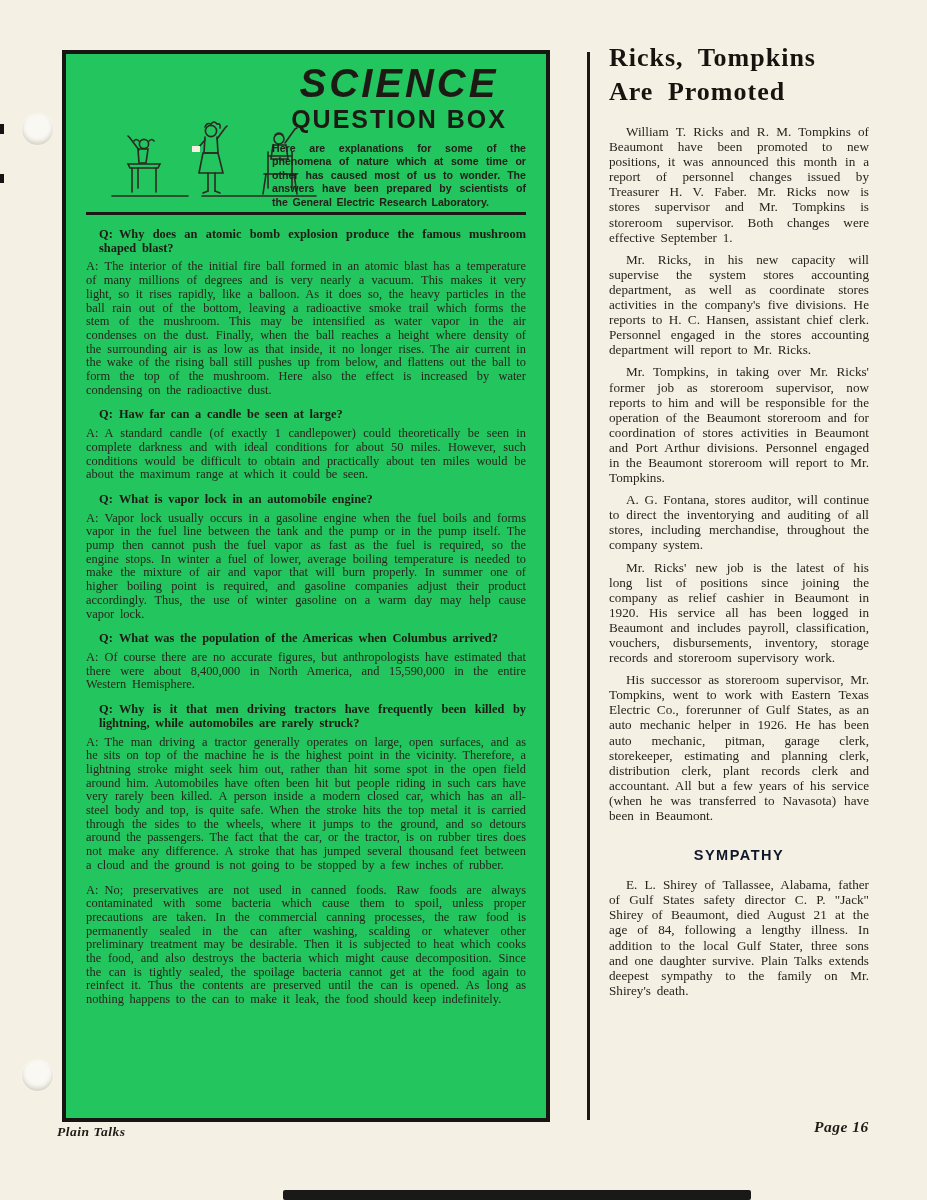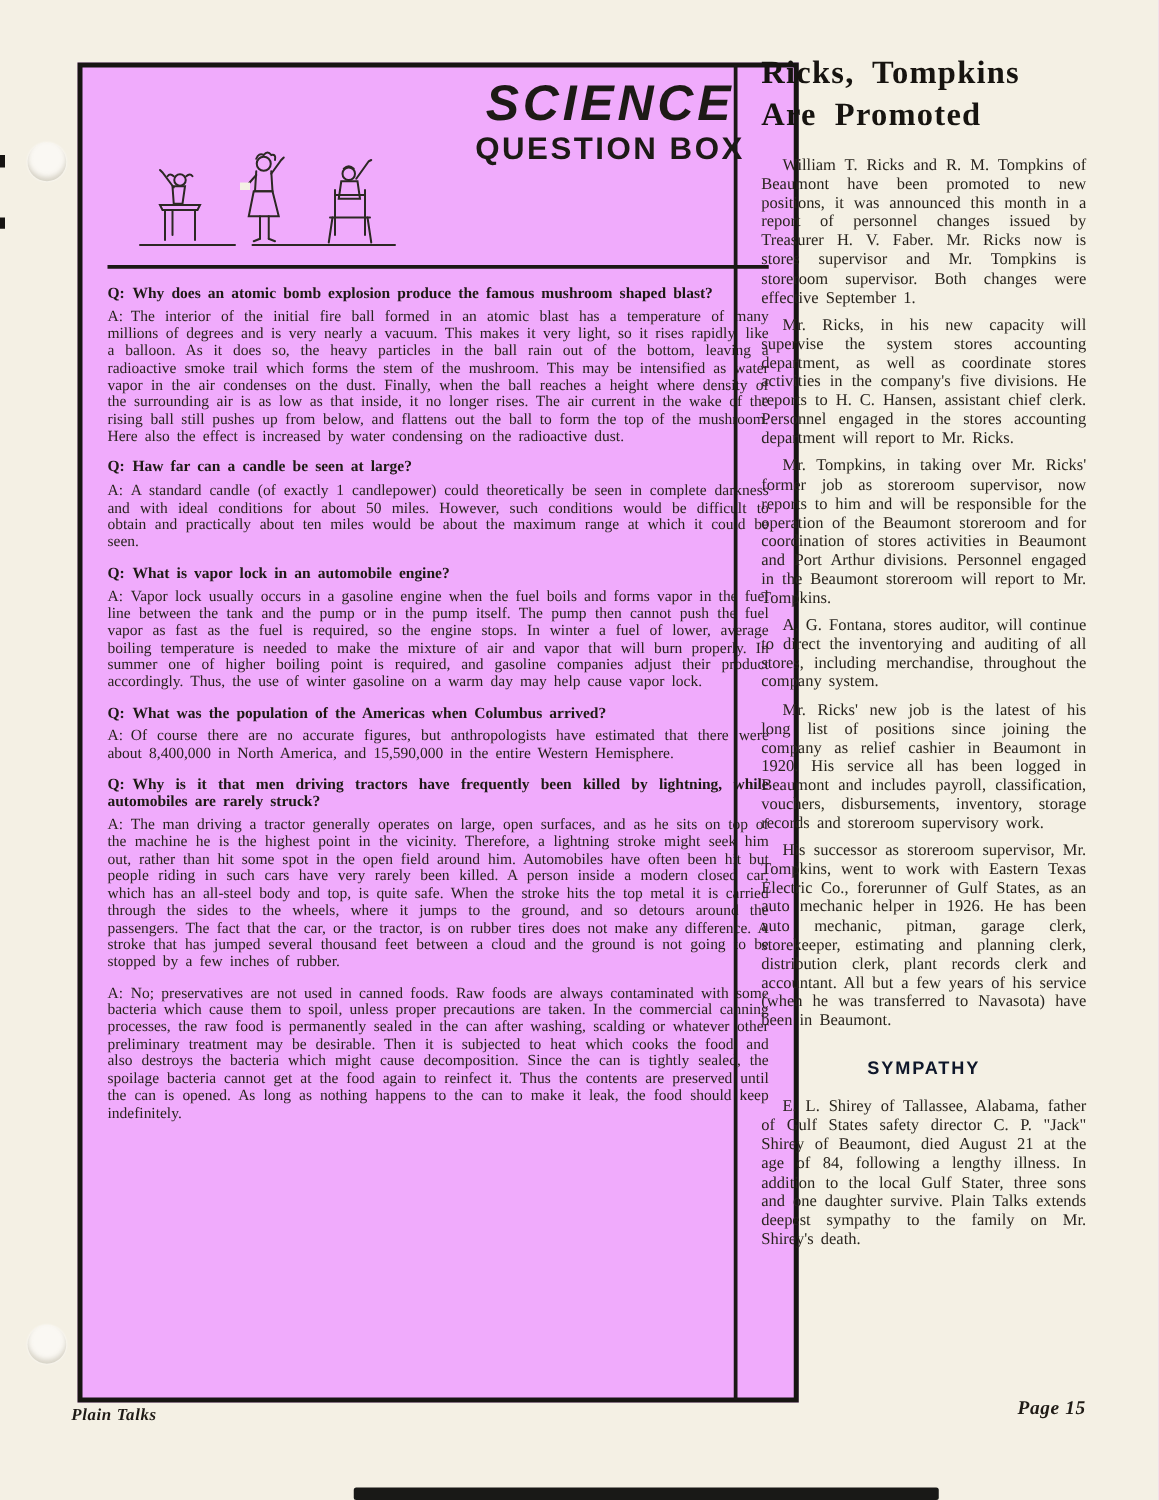--- a/index.html
+++ b/index.html
@@ -13,38 +13,38 @@
   .punch-hole{position:absolute;width:31px;height:31px;border-radius:50%;
     background:#faf8f3;box-shadow:inset 0 -3px 4px rgba(150,140,115,.35), 0 0 2px rgba(255,255,255,.9);}
   .hole-top{left:22px;top:114px;}
   .hole-bottom{left:22px;top:1060px;}
   .edge-mark{position:absolute;left:0;width:4px;background:#161412;}
   .mark-1{top:124px;height:10px;}
   .mark-2{top:174px;height:9px;}
   .bottom-bar{position:absolute;left:283px;top:1190px;width:468px;height:10px;background:#191917;border-radius:2px;}
   
   .sqb{
-    position:absolute;left:62px;top:50px;width:577px;height:1072px;
-    border:4px solid #171512;background:#f0abfc;box-sizing:border-box;
+    position:absolute;left:62px;top:50px;width:488px;height:1072px;
+    border:4px solid #171512;background:#22c55e;box-sizing:border-box;
     padding:4px 20px 0 20px;
   }
   .sqb-header{position:relative;height:154px;}
   .cartoon{position:absolute;left:22px;top:56px;width:214px;height:96px;}
   .cartoon path, .cartoon line, .cartoon circle{stroke:#2c2823;fill:none;stroke-width:1.6;stroke-linecap:round;}
   .sqb-titleblock{position:absolute;right:0;top:4px;width:254px;text-align:center;}
   .sqb-science{font-family:"Liberation Sans",sans-serif;font-style:italic;font-weight:600;
     font-size:40px;letter-spacing:3px;line-height:42px;color:#1d1a16;}
   .sqb-qbox{font-family:"Liberation Sans",sans-serif;font-weight:800;font-size:25px;
     letter-spacing:2px;line-height:27px;margin-top:2px;color:#1d1a16;}
   .sqb-intro{font-family:"Liberation Sans",sans-serif;font-weight:700;font-size:10.6px;
     line-height:13.4px;text-align:justify;word-spacing:1.6px;margin-top:9px;color:#24201b;}
   .sqb-rule{height:3px;background:#1c1915;margin:0 0 13px 0;}
   .qa{margin-bottom:11px;}
   .qa p{margin:0;font-size:12.4px;line-height:13.7px;text-align:justify;word-spacing:2.6px;}
-  .qa .q{font-weight:700;margin-bottom:5px;color:#1e1a15;}
+  .qa .q{font-weight:700;margin-bottom:5px;color:#1e1a15;margin-left:13px;}
   
   .col-divider{position:absolute;left:587px;top:52px;width:3px;height:1068px;background:#1b1916;}
   
   .rcol{position:absolute;left:609px;top:42px;width:260px;}
   .art-title{font-weight:800;font-size:26px;line-height:32px;letter-spacing:1px;
     word-spacing:7px;color:#171410;margin:0 0 2px 0;}
   .art-title.second{margin-bottom:16px;}
   .rcol p.body{margin:0 0 7px 0;font-size:13.2px;line-height:15.1px;text-align:justify;
     text-indent:17px;word-spacing:2.4px;}
   .sym-head{font-family:"Liberation Sans",sans-serif;font-weight:700;font-size:14.5px;
@@ -96,20 +96,21 @@
       <path d="M156 60 H188"></path>
       <path d="M158 60 L155 80 M186 60 L189 80"></path>
       <circle cx="171" cy="25" r="5"></circle>
       <path d="M167 21 q4 -4 8 0" stroke-width="1.2"></path>
       <path d="M165 31 H178 L180 45 H163 Z" fill="#f4f0e4"></path>
       <path d="M177 29 L187 15 l2 -1"></path>
     </svg>
     <div class="sqb-titleblock">
       <div class="sqb-science">SCIENCE</div>
       <div class="sqb-qbox">QUESTION BOX</div>
+      <div class="sqb-intro">Here are explanations for some of the phenomena of nature which at some time or other has caused most of us to wonder. The answers have been prepared by scientists of the General Electric Research Laboratory.</div>
     </div>
   </div>
   <div class="sqb-rule"></div>
 
   <div class="qa">
     <p class="q">Q: Why does an atomic bomb explosion produce the famous mushroom shaped blast?</p>
     <p class="a">A: The interior of the initial fire ball formed in an atomic blast has a temperature of many millions of degrees and is very nearly a vacuum. This makes it very light, so it rises rapidly, like a balloon. As it does so, the heavy particles in the ball rain out of the bottom, leaving a radioactive smoke trail which forms the stem of the mushroom. This may be intensified as water vapor in the air condenses on the dust. Finally, when the ball reaches a height where density of the surrounding air is as low as that inside, it no longer rises. The air current in the wake of the rising ball still pushes up from below, and flattens out the ball to form the top of the mushroom. Here also the effect is increased by water condensing on the radioactive dust.</p>
   </div>
   <div class="qa">
     <p class="q">Q: Haw far can a candle be seen at large?</p>
@@ -141,13 +142,13 @@
   <p class="body">Mr. Ricks, in his new capacity will supervise the system stores accounting department, as well as coordinate stores activities in the company's five divisions. He reports to H. C. Hansen, assistant chief clerk. Personnel engaged in the stores accounting department will report to Mr. Ricks.</p>
   <p class="body">Mr. Tompkins, in taking over Mr. Ricks' former job as storeroom supervisor, now reports to him and will be responsible for the operation of the Beaumont storeroom and for coordination of stores activities in Beaumont and Port Arthur divisions. Personnel engaged in the Beaumont storeroom will report to Mr. Tompkins.</p>
   <p class="body">A. G. Fontana, stores auditor, will continue to direct the inventorying and auditing of all stores, including merchandise, throughout the company system.</p>
   <p class="body">Mr. Ricks' new job is the latest of his long list of positions since joining the company as relief cashier in Beaumont in 1920. His service all has been logged in Beaumont and includes payroll, classification, vouchers, disbursements, inventory, storage records and storeroom supervisory work.</p>
   <p class="body">His successor as storeroom supervisor, Mr. Tompkins, went to work with Eastern Texas Electric Co., forerunner of Gulf States, as an auto mechanic helper in 1926. He has been auto mechanic, pitman, garage clerk, storekeeper, estimating and planning clerk, distribution clerk, plant records clerk and accountant. All but a few years of his service (when he was transferred to Navasota) have been in Beaumont.</p>
   <div class="sym-head">SYMPATHY</div>
   <p class="body">E. L. Shirey of Tallassee, Alabama, father of Gulf States safety director C. P. "Jack" Shirey of Beaumont, died August 21 at the age of 84, following a lengthy illness. In addition to the local Gulf Stater, three sons and one daughter survive. Plain Talks extends deepest sympathy to the family on Mr. Shirey's death.</p>
 </div>
 
 <div class="footer-left">Plain Talks</div>
-<div class="footer-right">Page 15</div>
+<div class="footer-right">Page 16</div>
 
 </body></html>

